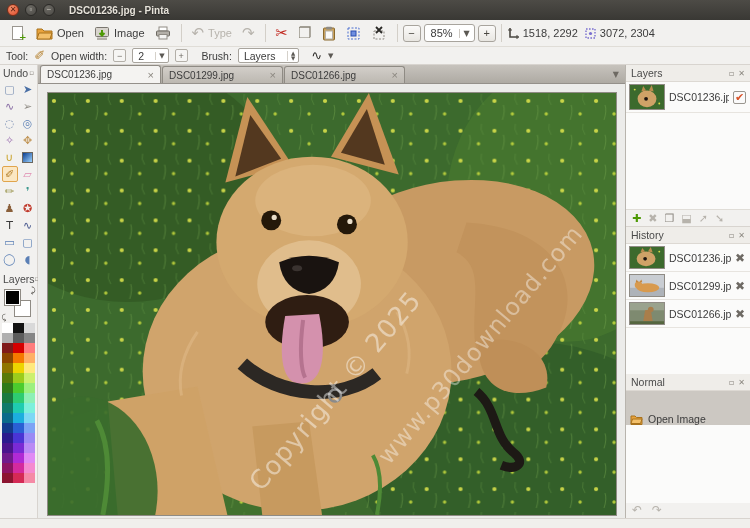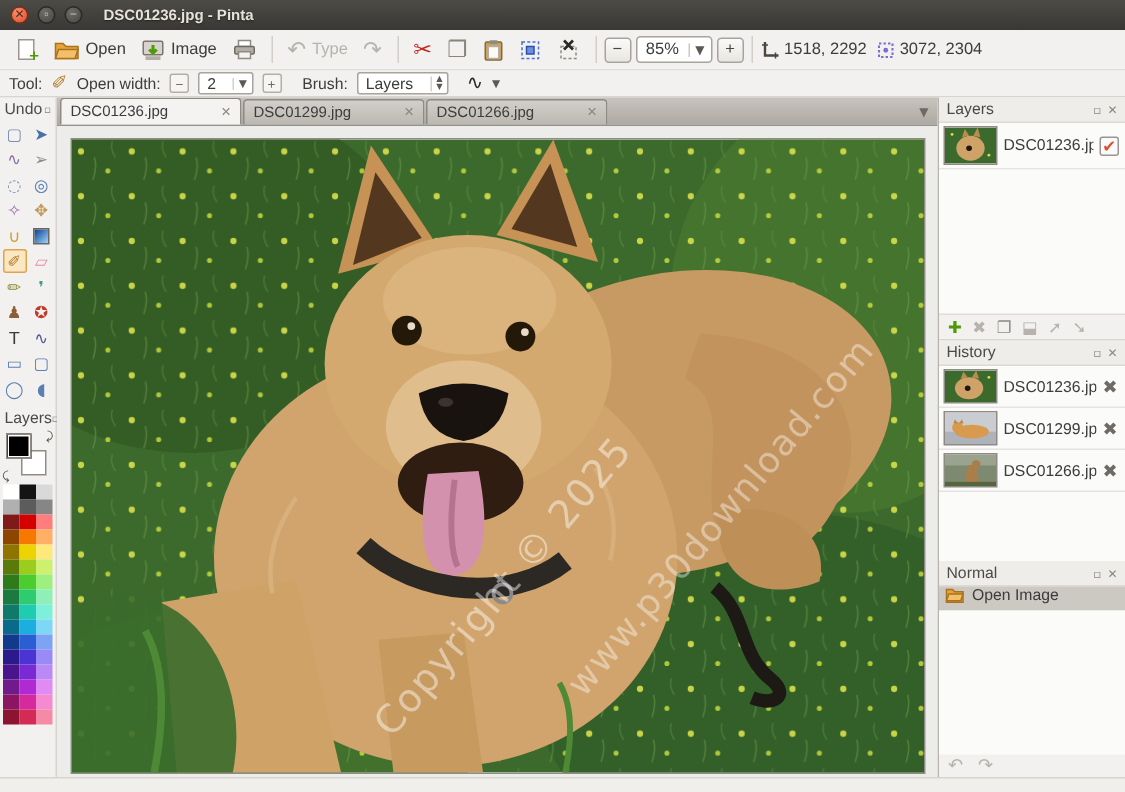--- a/index.html
+++ b/index.html
@@ -68,21 +68,21 @@
   .thumb{width:36px;height:26px;border:1px solid #8f8b84;flex:none}
   .thumb svg{display:block;width:100%;height:100%}
   .image-row .thumb{height:23px}
   .row-label{font-size:10.5px;overflow:hidden;white-space:nowrap}
   .chk{width:13px;height:13px;margin-left:auto;margin-right:1px;border:1px solid #9a968f;border-radius:2px;background:#fafafa;color:#d9532a;font-size:11px;line-height:11px;text-align:center;flex:none}
   .close-x{margin-left:auto;color:#6e6a64;font-weight:bold;font-size:12px;padding-right:2px}
   .layers-body{height:97px;background:#fbfbfa;border-bottom:1px solid #e0ddd7}
   .panel-toolbar{display:flex;align-items:center;gap:7px;padding:2px 6px;height:17px;background:#f2f1ef;border-bottom:1px solid #d8d4cf}
   .panel-toolbar span{font-size:11px;line-height:11px}
   .images-body{height:46px;background:#fbfbfa}
-  .history-row{display:flex;align-items:flex-start;gap:5px;height:16px;padding:0 4px;background:#ccc8c2;font-size:10.5px}
+  .history-row{display:flex;align-items:flex-end;gap:5px;height:34px;padding:0 4px;background:#ccc8c2;font-size:10.5px}
   .history-body{flex:1;background:#fbfbfa}
   .history-footer{display:flex;gap:10px;justify-content:flex-start;padding:1px 6px;height:15px;color:#b7b3ac;font-size:12px;line-height:12px}
 
   .statusbar{height:14px;background:#f0efec;border-top:1px solid #d8d4cf}
 
   
   .svgicon{display:block}
 </style>
 </head>
 <body>

